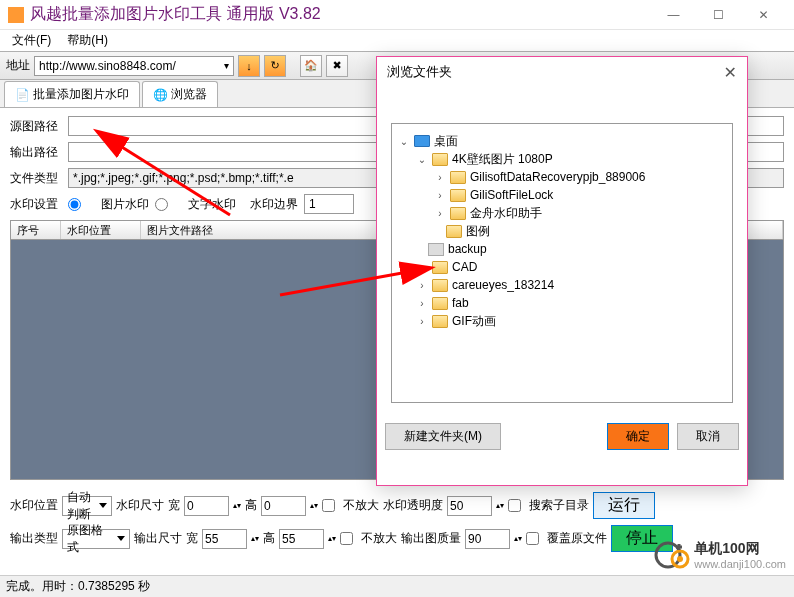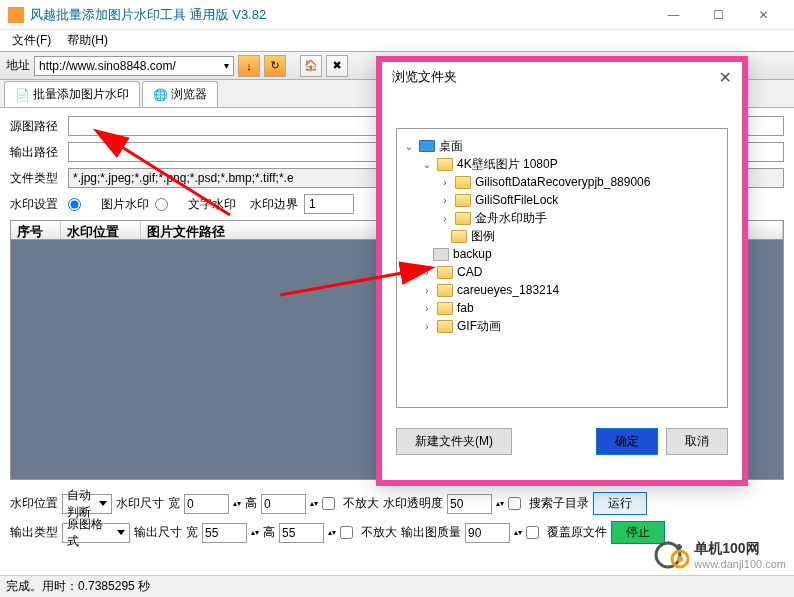--- a/index.html
+++ b/index.html
@@ -1,20 +1,20 @@
 <!DOCTYPE html>
 <html><head>
   <meta charset="utf-8">
   <style>
     * { margin: 0; padding: 0; box-sizing: border-box; font-family: "Microsoft YaHei", "SimSun", sans-serif; }
     body { width: 794px; height: 597px; background: #fff; position: relative; overflow: hidden; font-size: 12px; }
     
     .titlebar { height: 30px; background: #fff; border-bottom: 1px solid #e5e5e5; display: flex; align-items: center; padding: 0 8px; }
     .titlebar-icon { width: 16px; height: 16px; background: #ff9933; margin-right: 6px; }
-    .titlebar-text { flex: 1; color: #0369a1; font-size: 13px; }
+    .titlebar-text { flex: 1; color: #701a75; font-size: 16px; }
     .titlebar-btns { display: flex; gap: 0; }
     .titlebar-btn { width: 45px; height: 28px; display: flex; align-items: center; justify-content: center; color: #666; }
     
     .menubar { height: 22px; background: #fff; border-bottom: 1px solid #b0b0b0; display: flex; align-items: center; padding: 0 4px; }
     .menu-item { padding: 2px 8px; font-size: 12px; }
     
     .toolbar { height: 28px; background: linear-gradient(#f5f5f5,#e5e5e5); border-bottom: 1px solid #b0b0b0; display: flex; align-items: center; padding: 0 6px; gap: 4px; }
     .tb-label { font-size: 12px; }
     .tb-url { flex: 0 0 200px; height: 20px; border: 1px solid #999; padding: 0 4px; font-size: 12px; background: #fff; display: flex; align-items: center; justify-content: space-between; }
     .tb-btn { width: 22px; height: 22px; border: 1px solid #aaa; background: linear-gradient(#fff,#eee); display: flex; align-items: center; justify-content: center; font-size: 11px; }
@@ -27,48 +27,48 @@
     .mainarea { padding: 8px 10px; }
     .frow { display: flex; align-items: center; margin-bottom: 6px; gap: 6px; }
     .flabel { width: 52px; font-size: 12px; }
     .finput { flex: 1; height: 20px; border: 1px solid #999; padding: 0 4px; font-size: 12px; background: #fff; }
     .readonly { background: #f0f0f0; }
     
     .radio-item { display: flex; align-items: center; gap: 20px; font-size: 12px; }
     .ninput { width: 50px; height: 20px; border: 1px solid #999; padding: 0 4px; font-size: 12px; }
     
     .listhdr { display: flex; border: 1px solid #999; background: linear-gradient(#fff,#e8e8e8); height: 20px; }
-    .listhdr > div { padding: 2px 6px; border-right: 1px solid #ccc; font-size: 13px; font-weight: bold; }
+    .listhdr > div { padding: 2px 6px; border-right: 1px solid #ccc; font-size: 11px; }
     .listbody { height: 240px; background: #6b7a8f; border: 1px solid #999; border-top: none; }
     
     .bottom-ctrls { margin-top: 12px; }
     .brow { display: flex; align-items: center; gap: 4px; margin-bottom: 6px; font-size: 12px; }
     .sel { height: 20px; border: 1px solid #999; background: #fff; display: flex; align-items: center; padding: 0 4px; gap: 2px; font-size: 12px; }
     .sel .dd { border-left: 4px solid transparent; border-right: 4px solid transparent; border-top: 5px solid #000; margin-left: 4px; }
     .ninput2 { width: 45px; height: 20px; border: 1px solid #999; padding: 0 2px; font-size: 12px; }
     .chk { display: flex; align-items: center; gap: 8px; }
     .chk input { width: 13px; height: 13px; }
-    .btn { padding: 2px 14px; border: 1px solid #0078d7; background: #e5f1fb; font-size: 12px; }
+    .btn { padding: 2px 14px; border: 1px solid #0078d7; background: #e5f1fb; font-size: 16px; }
     .btn.stop { background: #22c55e; }
     
     .statusbar { position: absolute; bottom: 0; left: 0; right: 0; height: 22px; background: #f0f0f0; border-top: 1px solid #ccc; display: flex; align-items: center; padding: 0 6px; font-size: 12px; }
     
-    .dialog { position: absolute; top: 56px; left: 376px; width: 372px; height: 430px; background: #fff; border: 6px solid #ec4899; box-shadow: 0 4px 20px rgba(0,0,0,0.2); }
+    .dialog { position: absolute; top: 56px; left: 376px; width: 372px; height: 430px; background: #fff; border: 1px solid #ec4899; box-shadow: 0 4px 20px rgba(0,0,0,0.2); }
     .dlg-title { height: 30px; display: flex; align-items: center; padding: 0 10px; font-size: 13px; }
     .dlg-close { margin-left: auto; font-size: 16px; color: #555; cursor: pointer; }
     .dlg-tree { margin: 36px 14px 10px; height: 280px; border: 1px solid #999; background: #fff; padding: 8px 6px; overflow: auto; }
     .tree-item { display: flex; align-items: center; height: 18px; font-size: 12px; gap: 4px; }
     .tree-exp { width: 12px; height: 12px; display: flex; align-items: center; justify-content: center; font-size: 10px; color: #555; }
     .tree-folder { width: 16px; height: 13px; background: linear-gradient(#ffe9a8,#f6c75a); border: 1px solid #d4a030; border-radius: 1px; flex-shrink: 0; }
     .tree-desktop { width: 16px; height: 12px; background: #3b97e8; border: 1px solid #2670b8; border-radius: 1px; flex-shrink: 0; }
     .tree-printer { width: 16px; height: 13px; background: #ddd; border: 1px solid #aaa; flex-shrink: 0; }
     .tree-item.selected { background: #cce8ff; }
-    .dlg-btns { display: flex; justify-content: flex-end; gap: 8px; padding: 10px 14px; }
+    .dlg-btns { display: flex; justify-content: flex-end; gap: 8px; padding: 10px 8px; }
     .dlg-btn { padding: 4px 18px; border: 1px solid #adadad; background: #e1e1e1; font-size: 12px; }
-    .dlg-btn.primary { border: 1px solid #0078d7; background: #1d4ed8; }
+    .dlg-btn.primary { border: 1px solid #0078d7; background: #f97316; }
     
     .arrow1 { position: absolute; pointer-events: none; }
     .watermark { position: absolute; right: 8px; bottom: 24px; display: flex; align-items: center; gap: 4px; font-size: 14px; color: #666; }
     .wm-text { color: #999; font-size: 11px; }
   </style>
 </head>
 <body>
 
 <div class="titlebar">
   <div class="titlebar-icon"></div>

